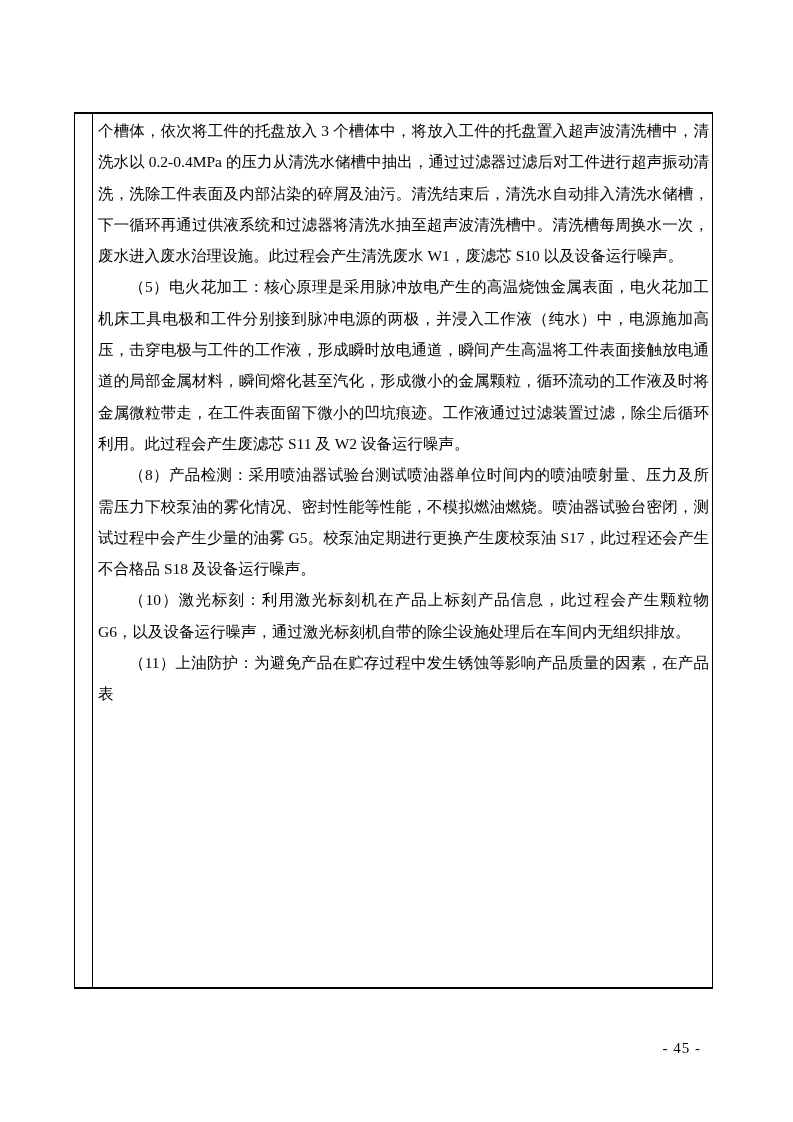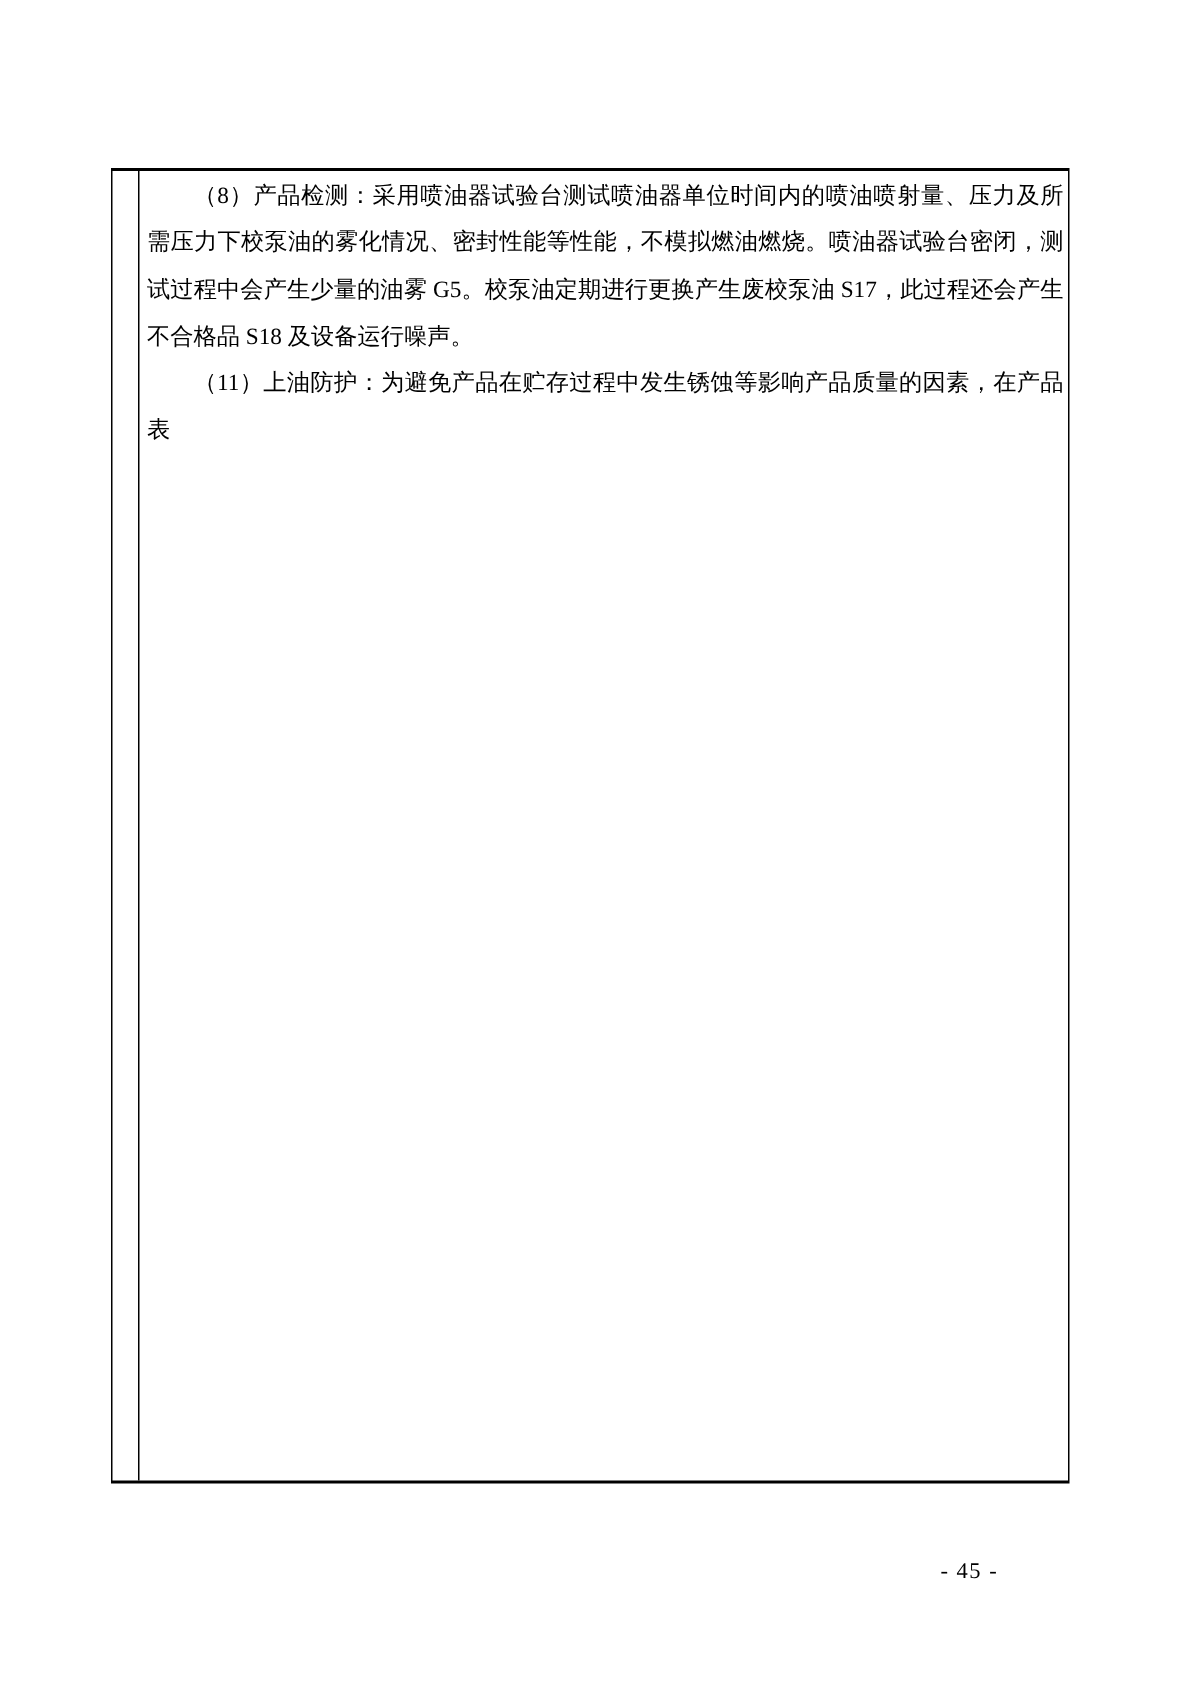--- a/index.html
+++ b/index.html
@@ -49,34 +49,37 @@
     padding: 0;
   }
   .para.indent {
     text-indent: 2em;
   }
   .page-number {
     position: absolute;
     left: 627px;
     top: 1040px;
     width: 74px;
-    text-align: left;
+    text-align: right;
     font-size: 15px;
     letter-spacing: 1px;
     color: #000000;
   }
 </style>
 </head>
 <body>
 
 <div class="page">
 
   <div class="table-row">
     <div class="label-col"></div>
     <div class="content-col">
+      <p class="para">个槽体，依次将工件的托盘放入 3 个槽体中，将放入工件的托盘置入超声波清洗槽中，清洗水以 0.2-0.4MPa 的压力从清洗水储槽中抽出，通过过滤器过滤后对工件进行超声振动清洗，洗除工件表面及内部沾染的碎屑及油污。清洗结束后，清洗水自动排入清洗水储槽，下一循环再通过供液系统和过滤器将清洗水抽至超声波清洗槽中。清洗槽每周换水一次，废水进入废水治理设施。此过程会产生清洗废水 W1，废滤芯 S10 以及设备运行噪声。</p>
+      <p class="para indent">（5）电火花加工：核心原理是采用脉冲放电产生的高温烧蚀金属表面，电火花加工机床工具电极和工件分别接到脉冲电源的两极，并浸入工作液（纯水）中，电源施加高压，击穿电极与工件的工作液，形成瞬时放电通道，瞬间产生高温将工件表面接触放电通道的局部金属材料，瞬间熔化甚至汽化，形成微小的金属颗粒，循环流动的工作液及时将金属微粒带走，在工件表面留下微小的凹坑痕迹。工作液通过过滤装置过滤，除尘后循环利用。此过程会产生废滤芯 S11 及 W2 设备运行噪声。</p>
       <p class="para indent">（8）产品检测：采用喷油器试验台测试喷油器单位时间内的喷油喷射量、压力及所需压力下校泵油的雾化情况、密封性能等性能，不模拟燃油燃烧。喷油器试验台密闭，测试过程中会产生少量的油雾 G5。校泵油定期进行更换产生废校泵油 S17，此过程还会产生不合格品 S18 及设备运行噪声。</p>
+      <p class="para indent">（10）激光标刻：利用激光标刻机在产品上标刻产品信息，此过程会产生颗粒物 G6，以及设备运行噪声，通过激光标刻机自带的除尘设施处理后在车间内无组织排放。</p>
       <p class="para indent">（11）上油防护：为避免产品在贮存过程中发生锈蚀等影响产品质量的因素，在产品表</p>
     </div>
   </div>
 
   <div class="page-number">- 45 -</div>
 
 </div>
 
 </body></html>

